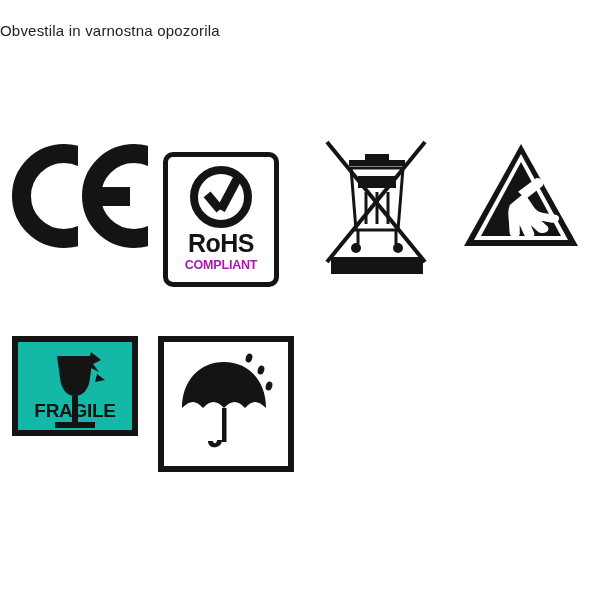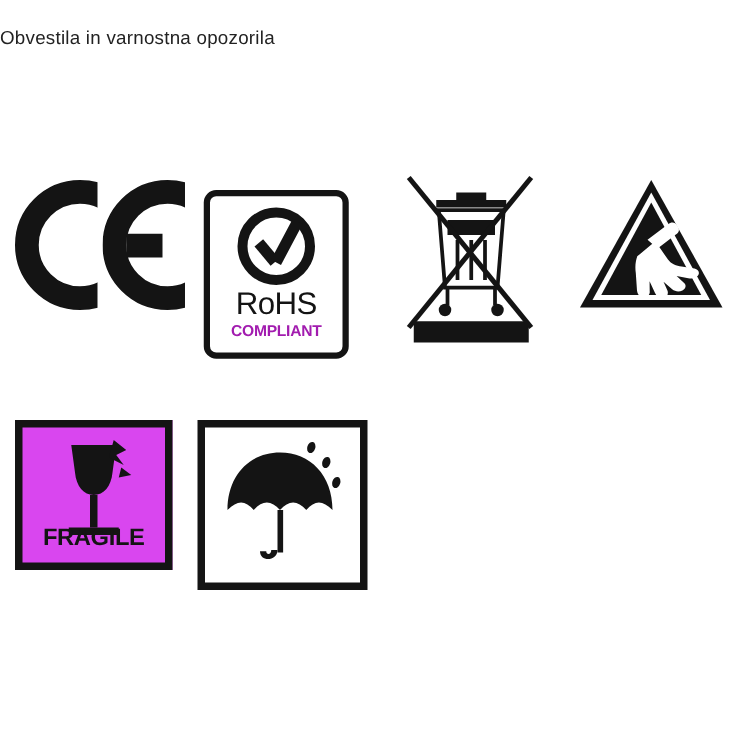--- a/index.html
+++ b/index.html
@@ -128,21 +128,21 @@
     top: 4px;
     transform: rotate(28deg);
   }
   .rohs-main {
     position: absolute;
     left: 0;
     top: 72px;
     width: 100%;
     text-align: center;
     font-size: 25px;
-    font-weight: normal;
+    font-weight: bold;
     color: #141414;
     letter-spacing: -0.5px;
   }
   .rohs-sub {
     position: absolute;
     left: 0;
     top: 101px;
     width: 100%;
     text-align: center;
     font-size: 12.5px;
@@ -171,24 +171,24 @@
   .esd {
     position: relative;
     width: 118px;
     height: 108px;
   }
 
   
   .fragile {
     position: relative;
     width: 126px;
-    height: 120px;
+    height: 100px;
     border: 6px solid #141414;
     box-sizing: border-box;
-    background: #d946ef;
+    background: #14b8a6;
   }
   .fragile-glass {
     position: absolute;
     left: 50%;
     top: 8px;
     transform: translateX(-50%);
   }
   .fragile-text {
     position: absolute;
     left: 0;

